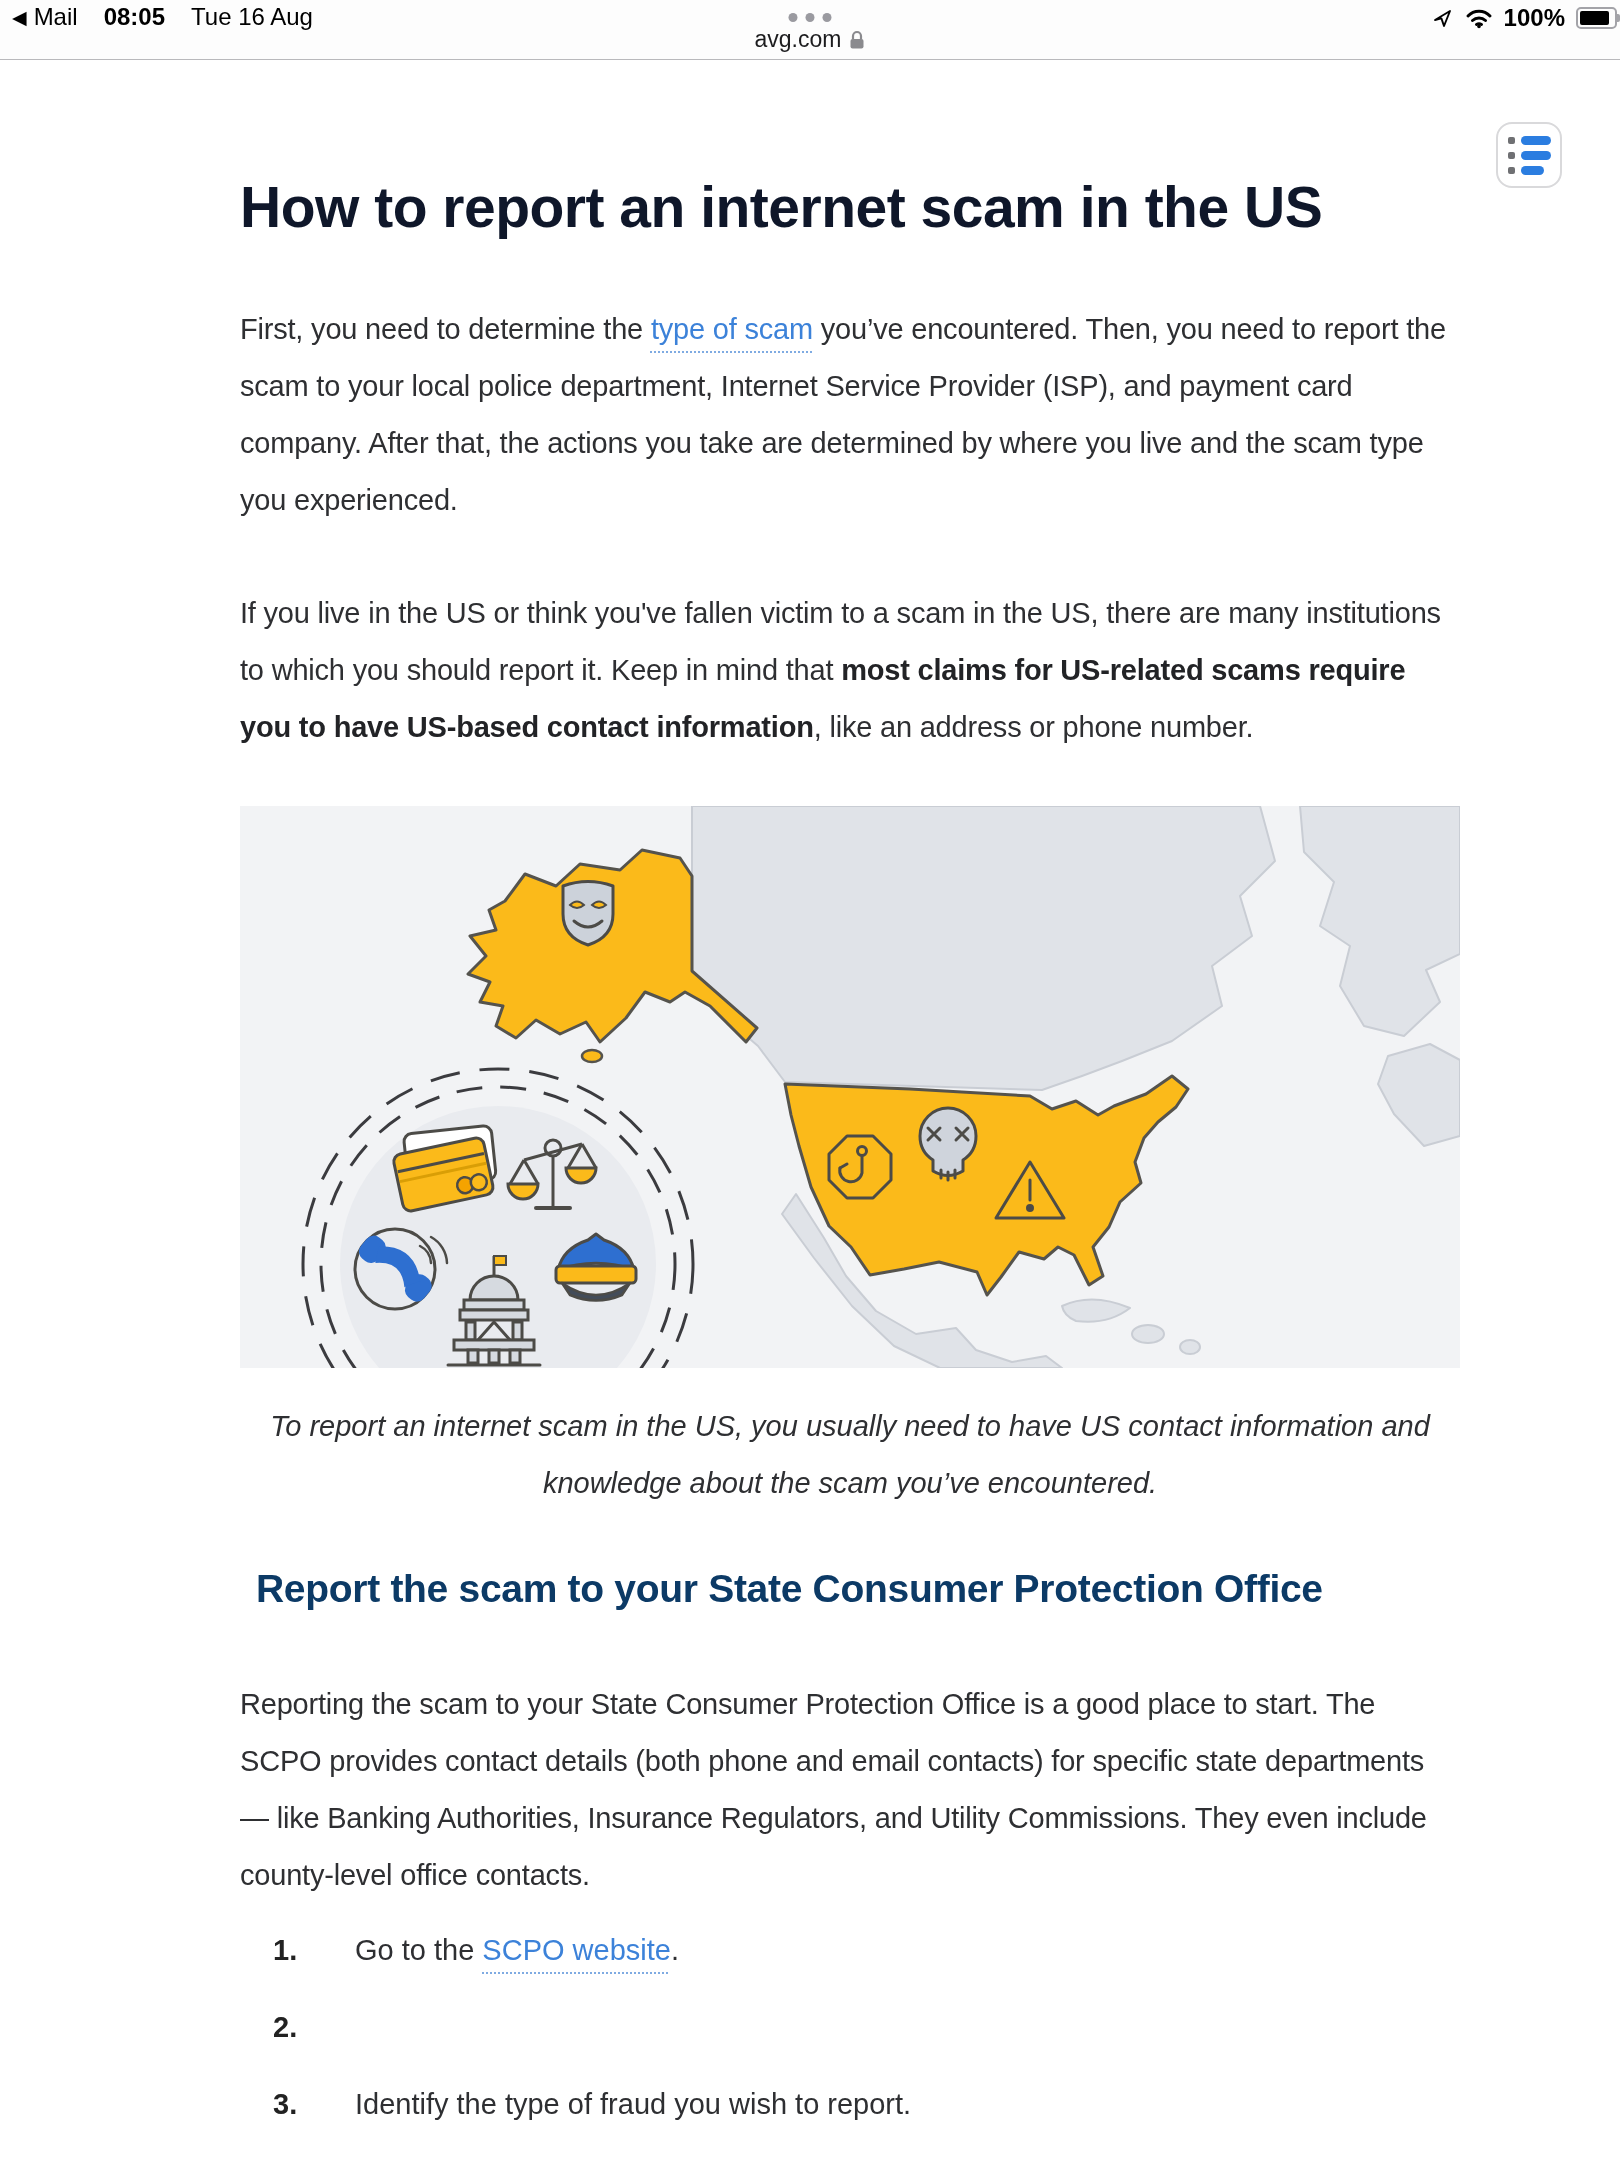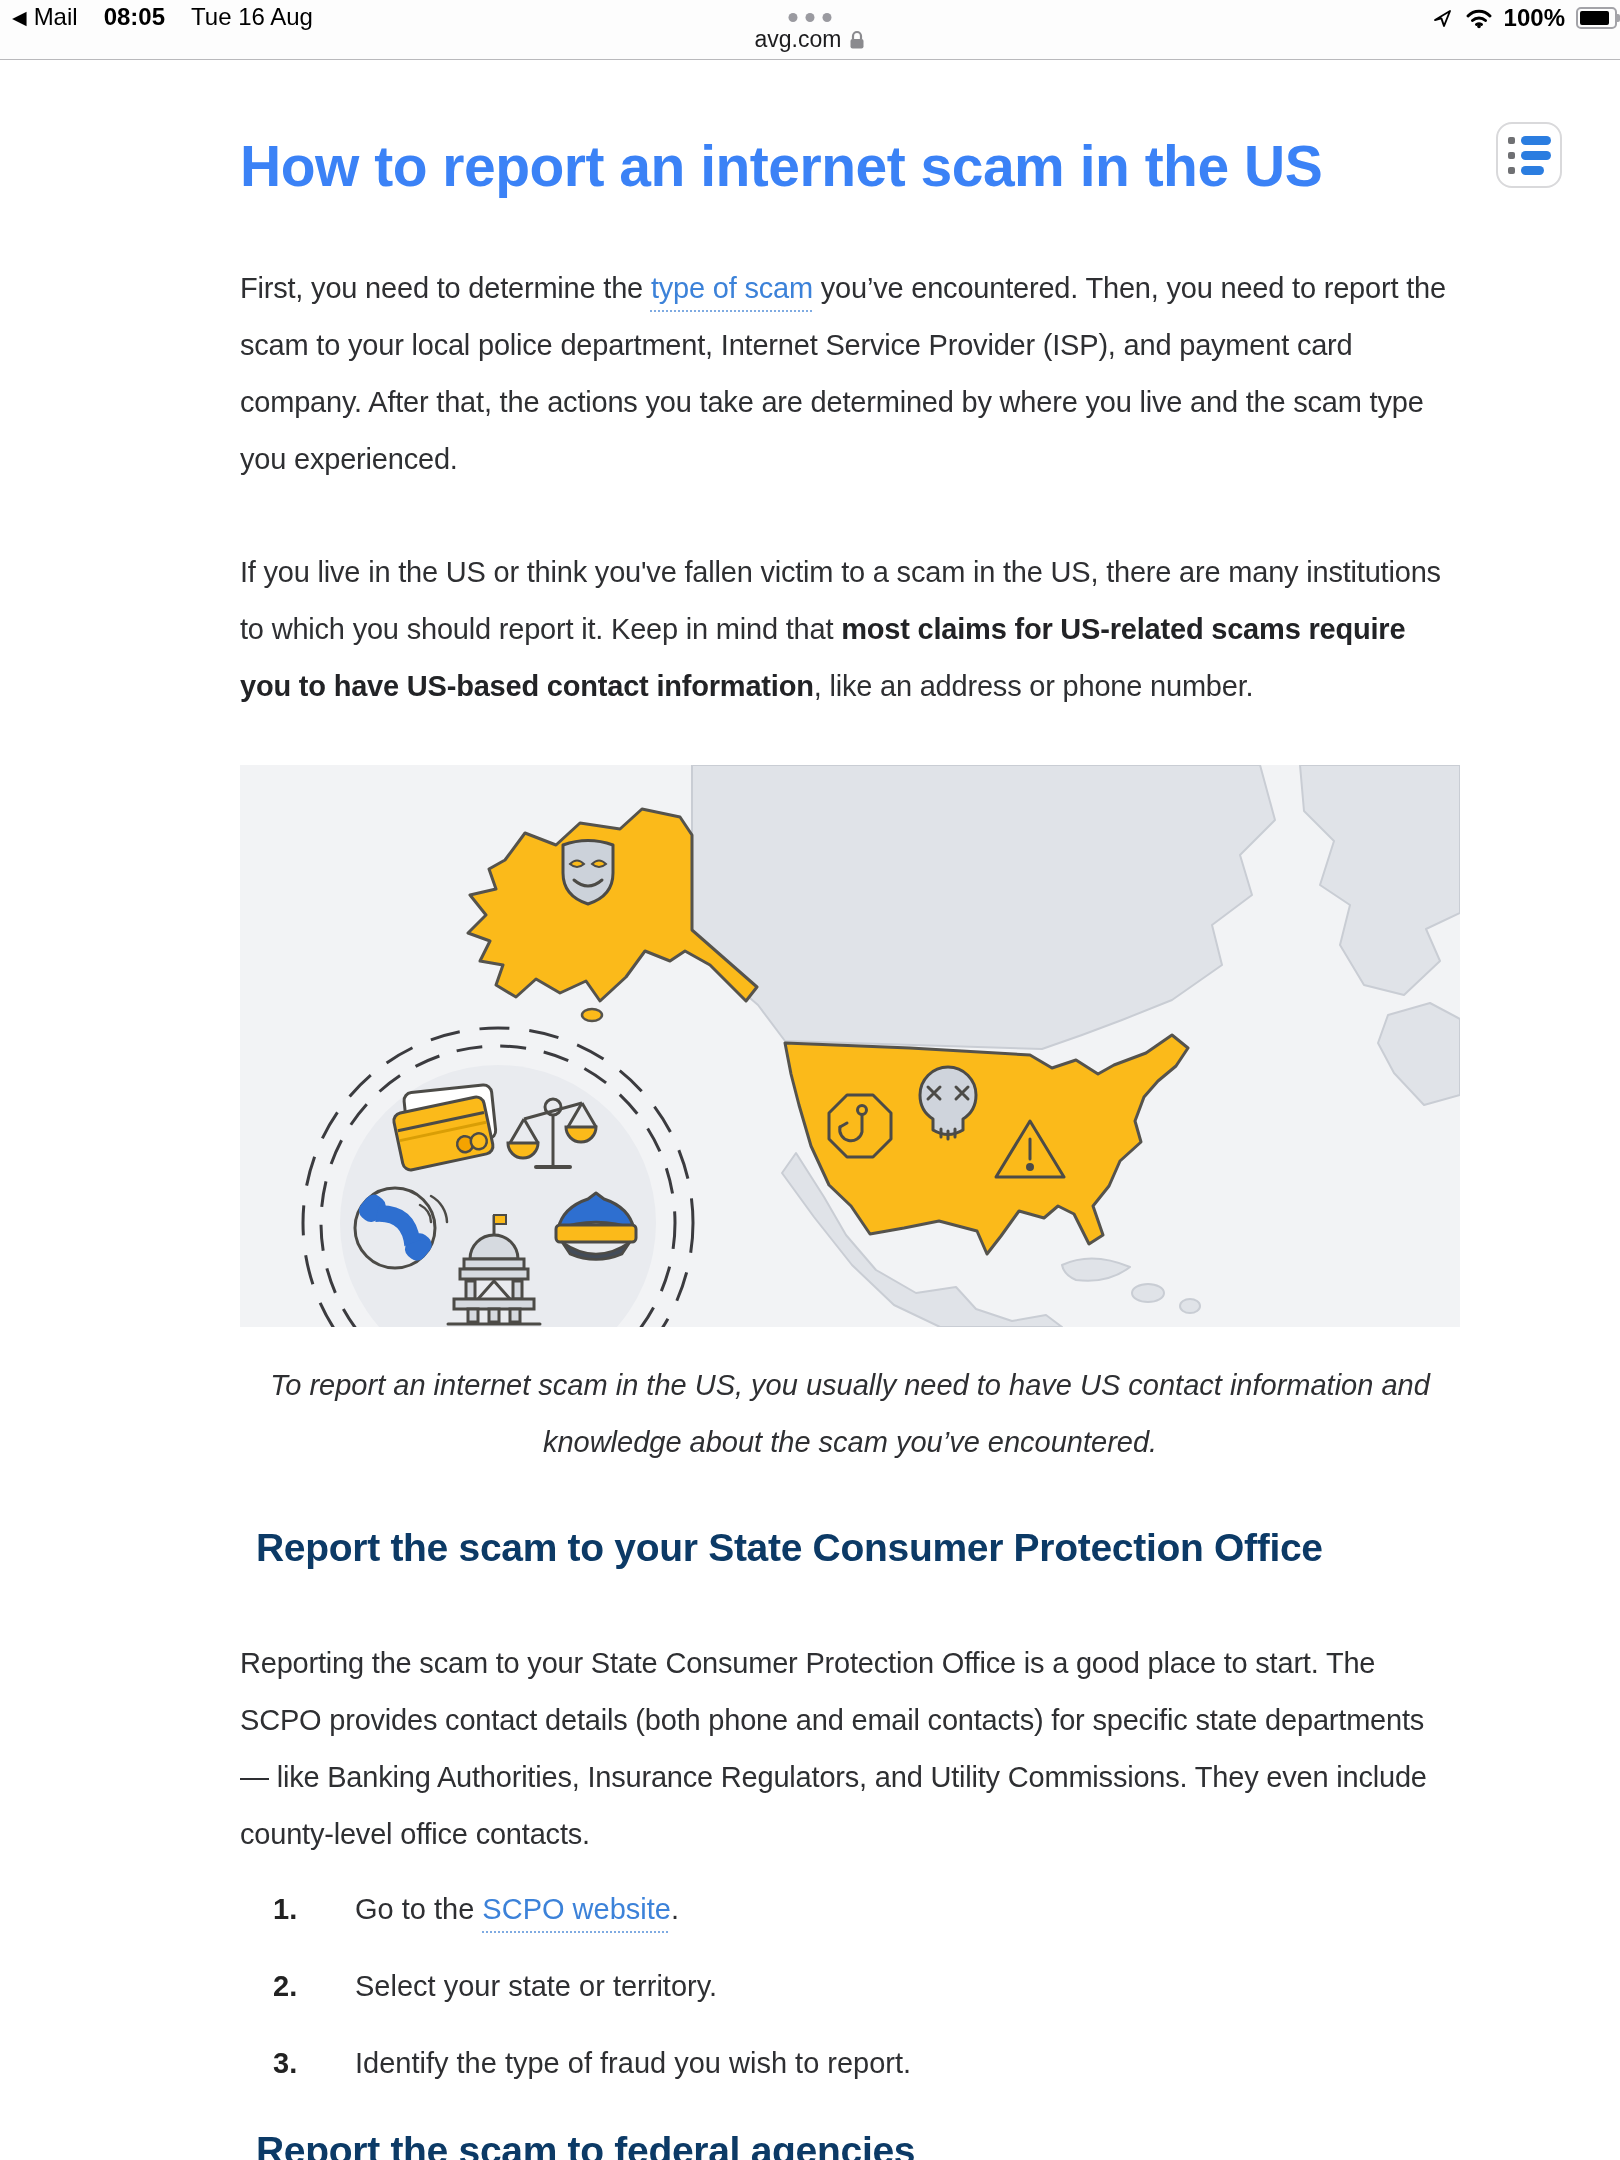--- a/index.html
+++ b/index.html
@@ -16,21 +16,21 @@
   .sb-right{position:absolute;right:3px;top:4px;display:flex;align-items:center;gap:11px;font-size:24px;color:#000;}
   .sb-batt-pct{font-weight:600;}
   .battery{width:37px;height:18px;border:2px solid #a3a3a8;border-radius:5px;position:relative;}
   .battery .lvl{position:absolute;left:2px;top:2px;bottom:2px;width:29px;background:#000;border-radius:2px;}
   .battery .nub{position:absolute;right:-5px;top:5px;width:3px;height:8px;background:#a3a3a8;border-radius:0 2px 2px 0;}
   .tab-dots{position:absolute;left:50%;top:13px;transform:translateX(-50%);display:flex;gap:8px;}
   .tab-dots i{width:9px;height:9px;border-radius:50%;background:#9a9aa0;}
   .url-row{position:absolute;left:0;right:0;top:26px;display:flex;justify-content:center;align-items:center;gap:8px;font-size:23px;color:#1c1c1e;}
   
   .page{position:absolute;top:60px;left:240px;width:1220px;}
-  h1{margin:76px 0 0 0;font-size:57px;line-height:60px;font-weight:700;color:#3b82f6;letter-spacing:-0.5px;white-space:nowrap;}
+  h1{margin:117px 0 0 0;font-size:57px;line-height:60px;font-weight:700;color:#0f172a;letter-spacing:-0.5px;white-space:nowrap;}
   p{margin:0;font-size:29px;line-height:57px;letter-spacing:-0.2px;}
   .p-intro{margin-top:64px;}
   .p-usnote{margin-top:56px;}
   .p-scpo{margin-top:64px;}
   a.lnk{color:#3c82d9;text-decoration:underline dotted #7fabe2;text-decoration-thickness:2px;text-underline-offset:12px;cursor:pointer;}
   strong{font-weight:700;color:#222326;}
   figure{margin:50px 0 0 0;width:1220px;height:562px;}
   .caption{margin-top:30px;font-style:italic;text-align:center;font-size:29px;line-height:57px;color:#2e2f32;}
   h2{margin:54px 0 0 16px;font-size:39px;line-height:46px;font-weight:700;color:#0c3a66;letter-spacing:-0.3px;white-space:nowrap;}
   h2.cut{margin-top:36px;}
@@ -239,21 +239,20 @@
 
   <p class="p-scpo">Reporting the scam to your State Consumer Protection Office is a good place to start. The SCPO provides contact details (both phone and email contacts) for specific state departments — like Banking Authorities, Insurance Regulators, and Utility Commissions. They even include county-level office contacts.</p>
 
   <div class="steps">
     <div class="li">
       <span class="li-num">1.</span>
       <span><span>Go to the </span><a class="lnk">SCPO website</a><span>.</span></span>
     </div>
     <div class="li">
       <span class="li-num">2.</span>
-      <span>Select your state or territory.</span>
     </div>
     <div class="li">
       <span class="li-num">3.</span>
       <span>Identify the type of fraud you wish to report.</span>
     </div>
   </div>
 
   <h2 class="cut">Report the scam to federal agencies</h2>
 </div>
 

